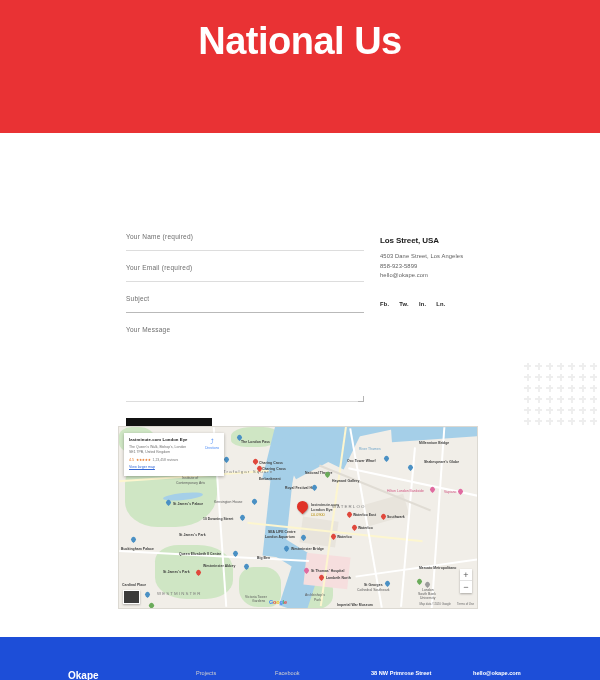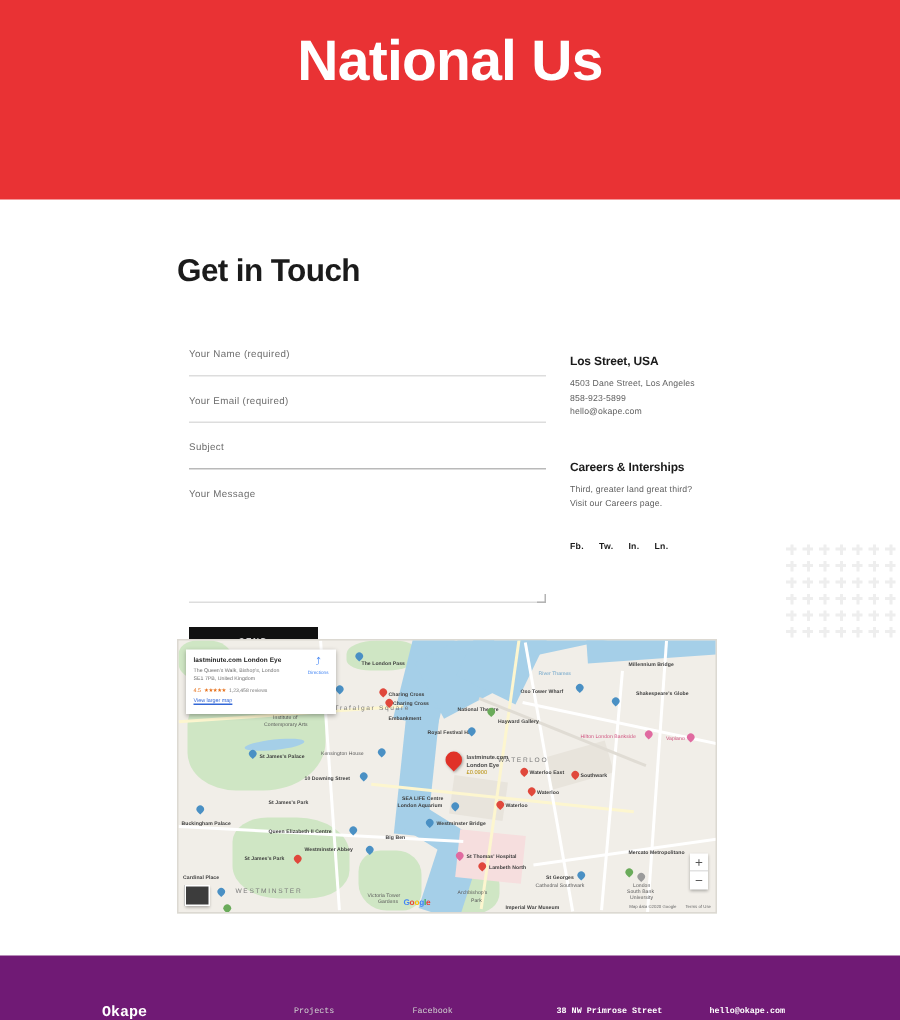--- a/index.html
+++ b/index.html
@@ -192,21 +192,21 @@
   .google-logo .b{color:#4285f4}.google-logo .r{color:#ea4335}
   .google-logo .y{color:#fbbc05}.google-logo .g{color:#34a853}
   .map-attr {
     position: absolute; right: 3px; bottom: 2px;
     font-size: 2.9px; color: #6b6b6b; display: flex; gap: 6px;
   }
 
   
   .footer {
     position: absolute; left: 0; top: 637px;
-    width: 600px; height: 43px; background: #701a75; overflow: hidden; font-family: Liberation Mono, monospace;
+    width: 600px; height: 43px; background: #1d4ed8; overflow: hidden;
   }
   .footer-row {
     position: absolute; top: 33px; left: 0; width: 600px;
     display: flex;
   }
   .f-col { color: #ffffff; }
   .f-brand { position: absolute; left: 68px; font-size: 10px; font-weight: bold; }
   .f-c2 { position: absolute; left: 196px; font-size: 5.6px; color: #cfcfcf; }
   .f-c3 { position: absolute; left: 275px; font-size: 5.6px; color: #cfcfcf; }
   .f-c4 { position: absolute; left: 371px; font-size: 5.6px; font-weight: bold; }
@@ -259,21 +259,20 @@
       <div class="plus"></div>
       <div class="plus"></div>
       <div class="plus"></div>
       <div class="plus"></div>
       <div class="plus"></div>
       <div class="plus"></div>
       <div class="plus"></div>
       <div class="plus"></div>
     </div>
 
-  <h2 class="section-title">Get in Touch</h2>
 
   <form class="form">
 
     <div class="field">
       <span class="field-label">Your Name (required)</span>
       <hr class="field-line">
     </div>
 
     <div class="field">
       <span class="field-label">Your Email (required)</span>
@@ -296,25 +295,20 @@
 
   <aside class="info">
 
     <div>
       <div class="info-title">Los Street, USA</div>
       <div class="info-line">4503 Dane Street, Los Angeles</div>
       <div class="info-line">858-923-5899</div>
       <div class="info-line">hello@okape.com</div>
     </div>
 
-    <div class="info-block-2">
-      <div class="info-title">Careers &amp; Interships</div>
-      <div class="info-line">Third, greater land great third?</div>
-      <div class="info-line">Visit our Careers page.</div>
-    </div>
 
     <nav class="socials" id="socials">
         <a class="social" href="#">Fb.</a>
         <a class="social" href="#">Tw.</a>
         <a class="social" href="#">In.</a>
         <a class="social" href="#">Ln.</a>
       </nav>
   </aside>
 
   <div class="map-wrap">

